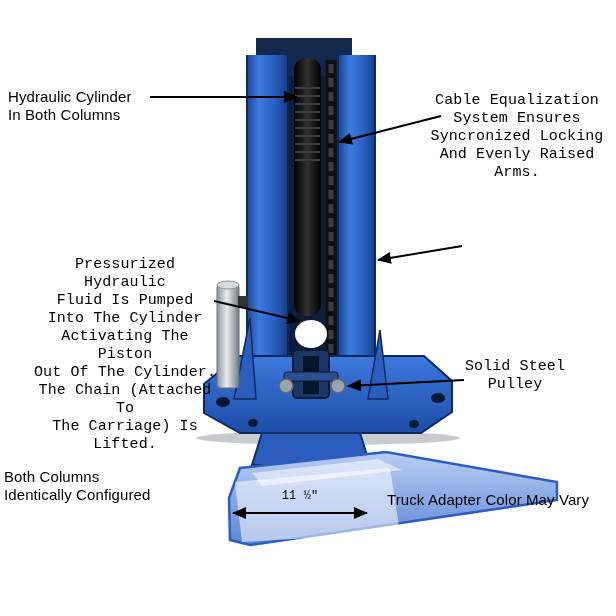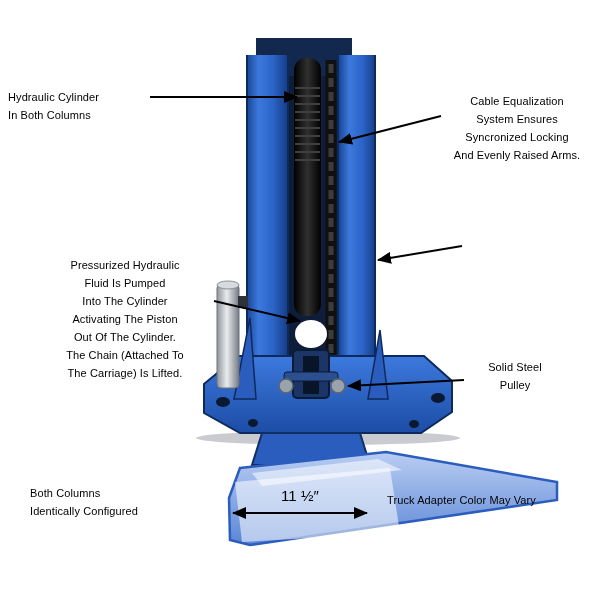--- a/index.html
+++ b/index.html
@@ -18,28 +18,28 @@
     overflow: hidden;
   }
   .scene {
     position: absolute;
     left: 0;
     top: 0;
   }
   .label {
     position: absolute;
     color: #000000;
-    font-size: 11px;
+    font-size: 15px;
     line-height: 18px;
     white-space: pre-line;
     letter-spacing: 0.1px;
   }
-  .center { text-align: center; }
+  .center { text-align: center; font-family: Liberation Mono, monospace; }
   .left   { text-align: left; }
-  .dim    { font-size: 15px; font-weight: 400; }
+  .dim    { font-size: 12px; font-weight: 400; }
 </style>
 </head>
 <body>
 
 <div class="stage">
 
   <svg class="scene" width="616" height="616" viewBox="0 0 616 616" aria-hidden="true">
     <defs>
       <marker id="ah" markerUnits="userSpaceOnUse" markerWidth="14" markerHeight="12" refX="13" refY="6" orient="auto">
         <path d="M0,0 L14,6 L0,12 Z" fill="#000"></path>
@@ -164,20 +164,20 @@
 Fluid Is Pumped
 Into The Cylinder
 Activating The Piston
 Out Of The Cylinder.
 The Chain (Attached To
 The Carriage) Is Lifted.</div>
 
   <div class="label center" style="left:460px; top:358px; width:110px;">Solid Steel
 Pulley</div>
 
-  <div class="label left" style="left:4px; top:484px; width:180px;margin-left:26px;">Both Columns
+  <div class="label left" style="left:4px; top:468px; width:180px;">Both Columns
 Identically Configured</div>
 
   <div class="label center dim" style="left:252px; top:487px; width:96px;">11 ½″</div>
 
   <div class="label left" style="left:387px; top:491px; width:228px;">Truck Adapter Color May Vary</div>
 
 </div>
 
 </body></html>

